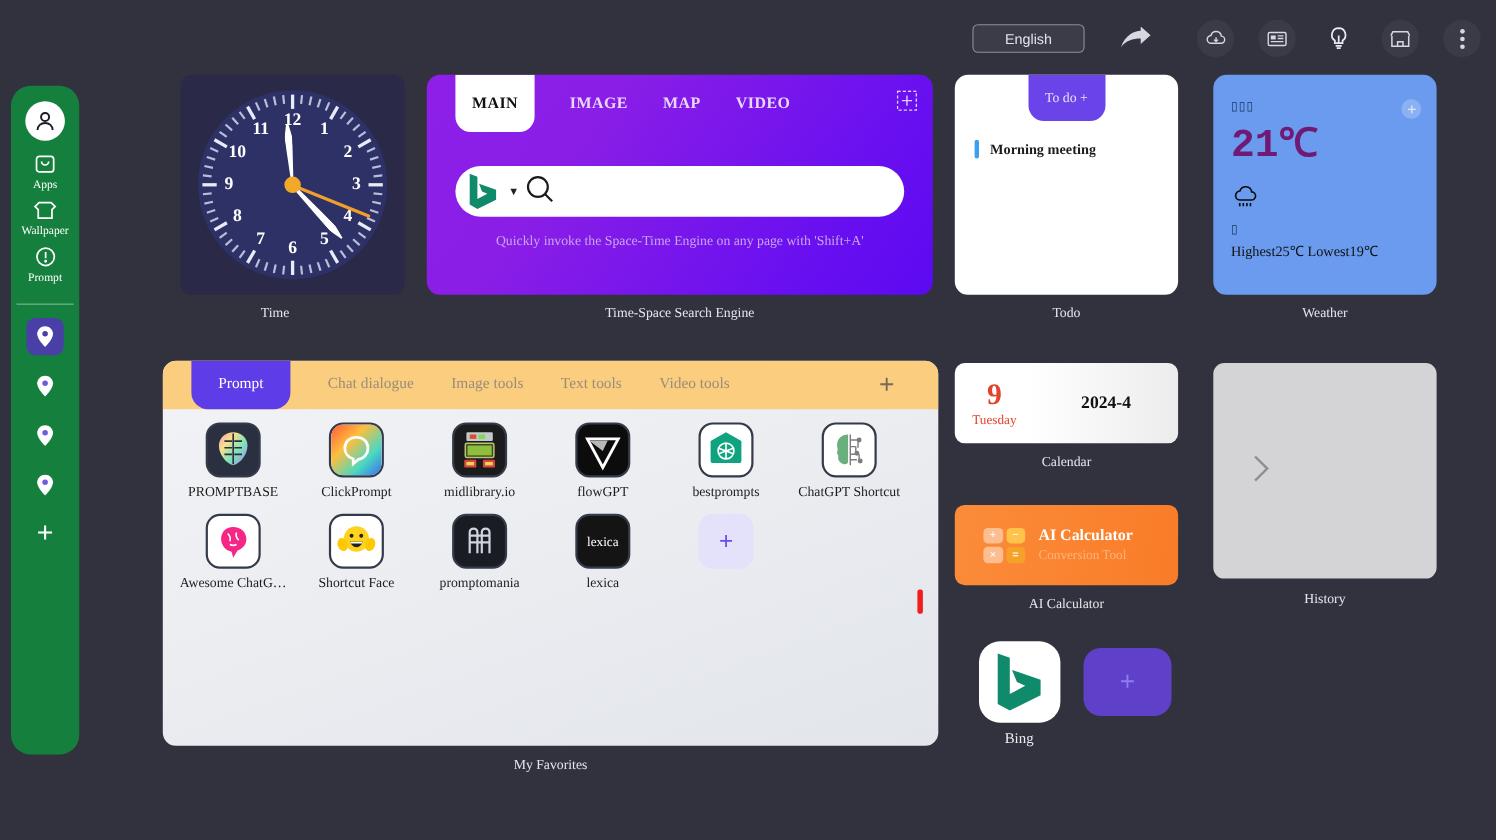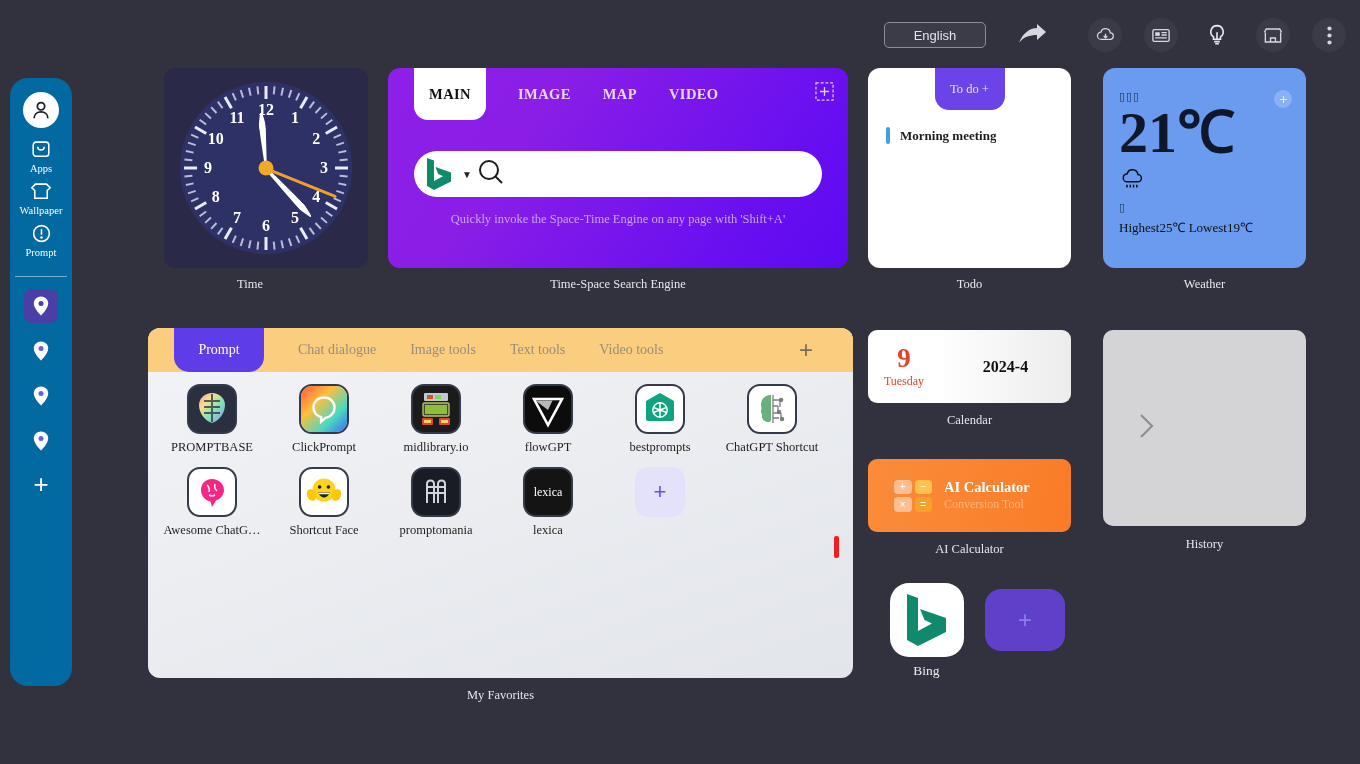--- a/index.html
+++ b/index.html
@@ -35,21 +35,21 @@
     display: flex; align-items: center; justify-content: center;
     margin-left: 22px;
   }
   .rnd-btn.nobg { background: transparent; }
   .rnd-btn svg { display:block; }
 
   
   .sidebar {
     position: absolute; left: 10px; top: 78px;
     width: 62px; height: 608px;
-    background: #0369a1; border-radius: 18px;
+    background: #15803d; border-radius: 18px;
     display: flex; flex-direction: column; align-items: center;
     padding-top: 14px;
   }
   .avatar {
     width: 36px; height: 36px; border-radius: 50%; background: #fff;
     display: flex; align-items: center; justify-content: center;
     margin-bottom: 8px;
   }
   .side-item {
     display: flex; flex-direction: column; align-items: center;
@@ -159,22 +159,22 @@
     font-family:"Liberation Serif", serif;
     white-space:nowrap; overflow:hidden; text-overflow:ellipsis; max-width: 152px;
   }
 
   
   .weather-card {
     position:absolute; left: 1103px; top: 68px; width: 203px; height: 200px;
     background:#6a9bef; border-radius: 12px; padding: 22px 16px 0 16px; position:absolute;
   }
   .w-city { color:#16325e; font-size:11px; letter-spacing:1px; font-family:"DejaVu Sans", sans-serif; }
-  .w-temp { color:#0f172a; font-size: 58px; font-weight: 700; line-height: 52px; margin-top:4px;
-            font-family:Liberation Serif, serif; }
+  .w-temp { color:#701a75; font-size: 36px; font-weight: 700; line-height: 52px; margin-top:4px;
+            font-family:Liberation Mono, monospace; }
   .w-ico { margin-top: 8px; }
   .w-desc { color:#16325e; font-size:11px; margin-top:4px; font-family:"DejaVu Sans", sans-serif; }
   .w-range { color:#101010; font-size:13px; margin-top:4px; font-family:"Liberation Serif", serif; }
   .w-refresh {
     position:absolute; right:14px; top:22px; width:18px;height:18px;border-radius:50%;
     background:rgba(255,255,255,.22); display:flex;align-items:center;justify-content:center;
   }
 
   
   .fav-card {

